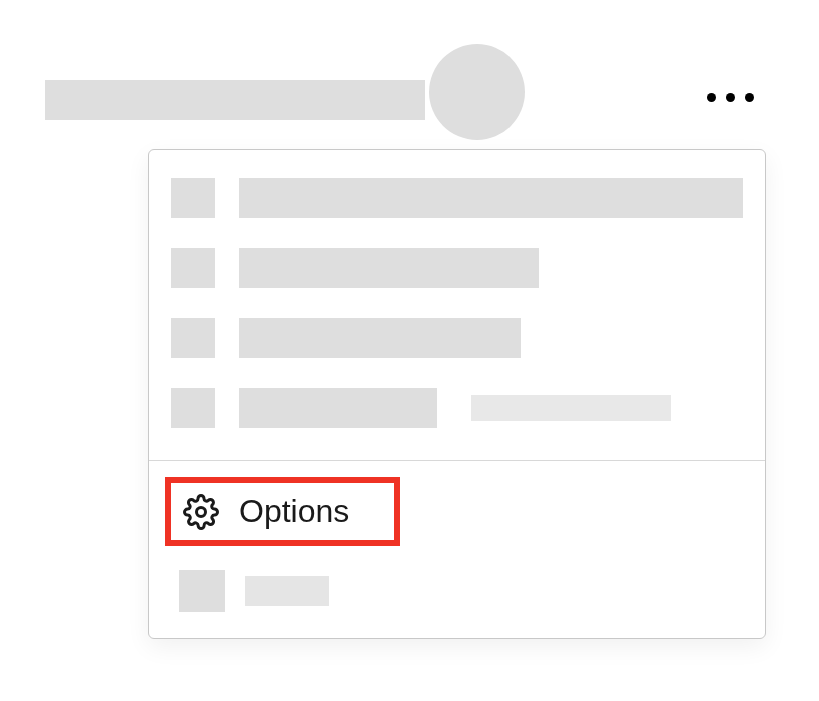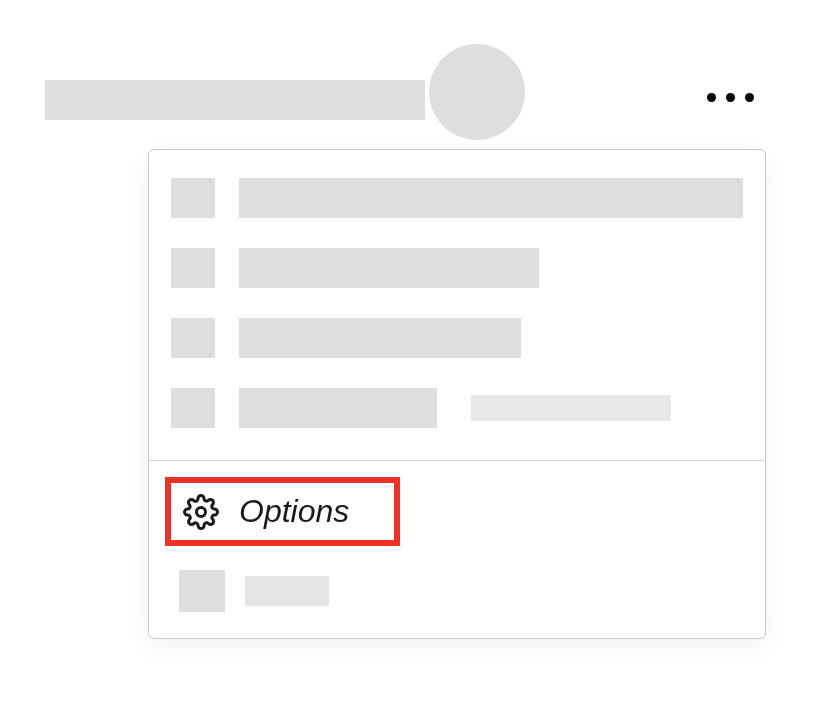--- a/index.html
+++ b/index.html
@@ -92,21 +92,20 @@
       background: #e8e8e8;
       margin-left: 10px;
     }
     .divider {
       height: 1px;
       background: #d8d8d8;
       width: 100%;
     }
     .dropdown-section-bottom {
       padding: 16px 16px 26px 16px;
-      font-style: italic;
     }
     .options-row {
       display: flex;
       align-items: center;
       gap: 20px;
       padding: 10px 12px;
       border: 6px solid #ef3224;
       width: 235px;
       cursor: pointer;
     }

